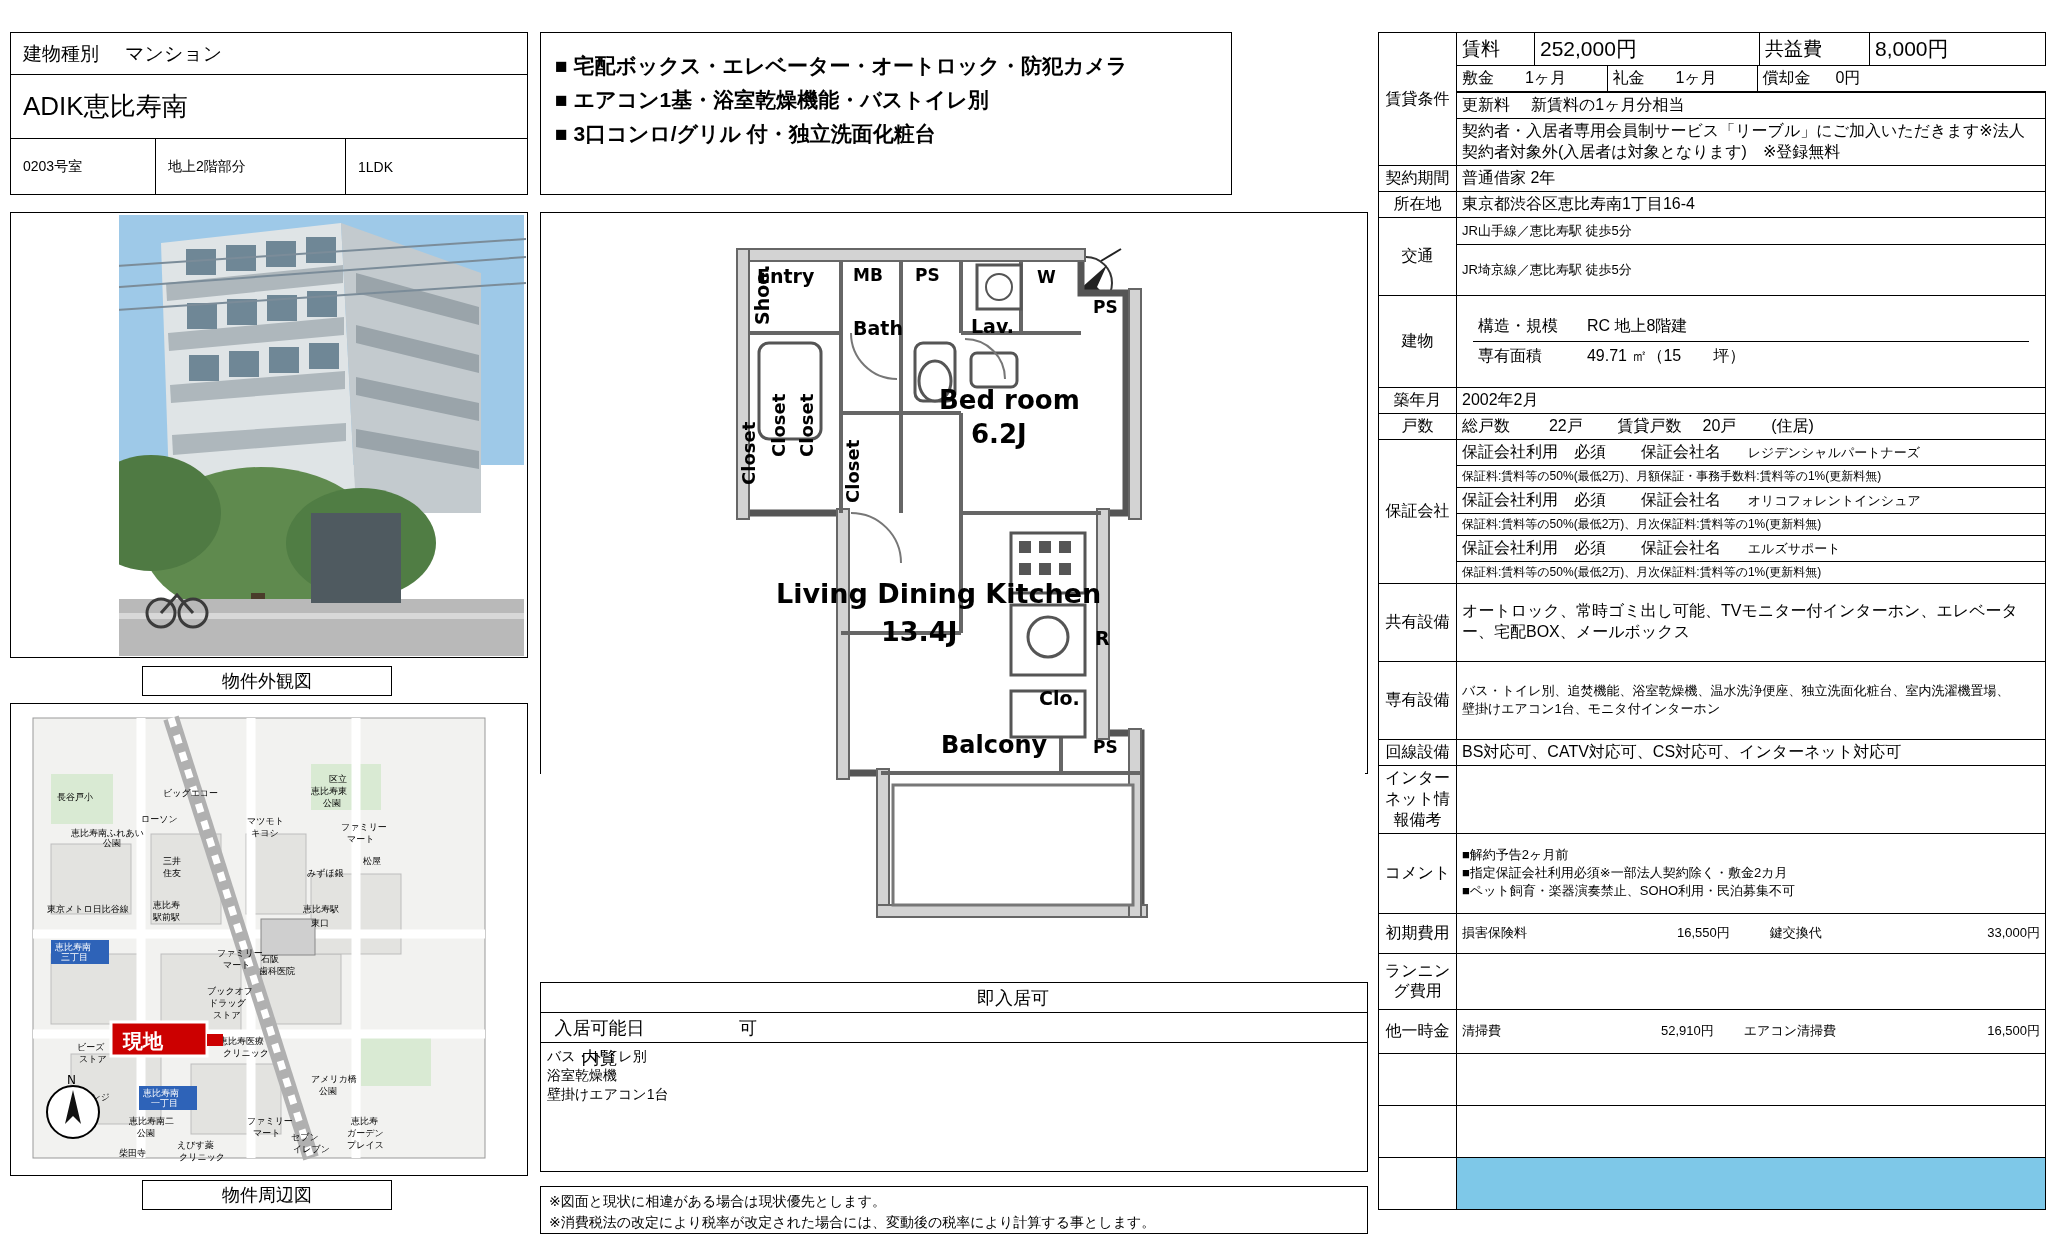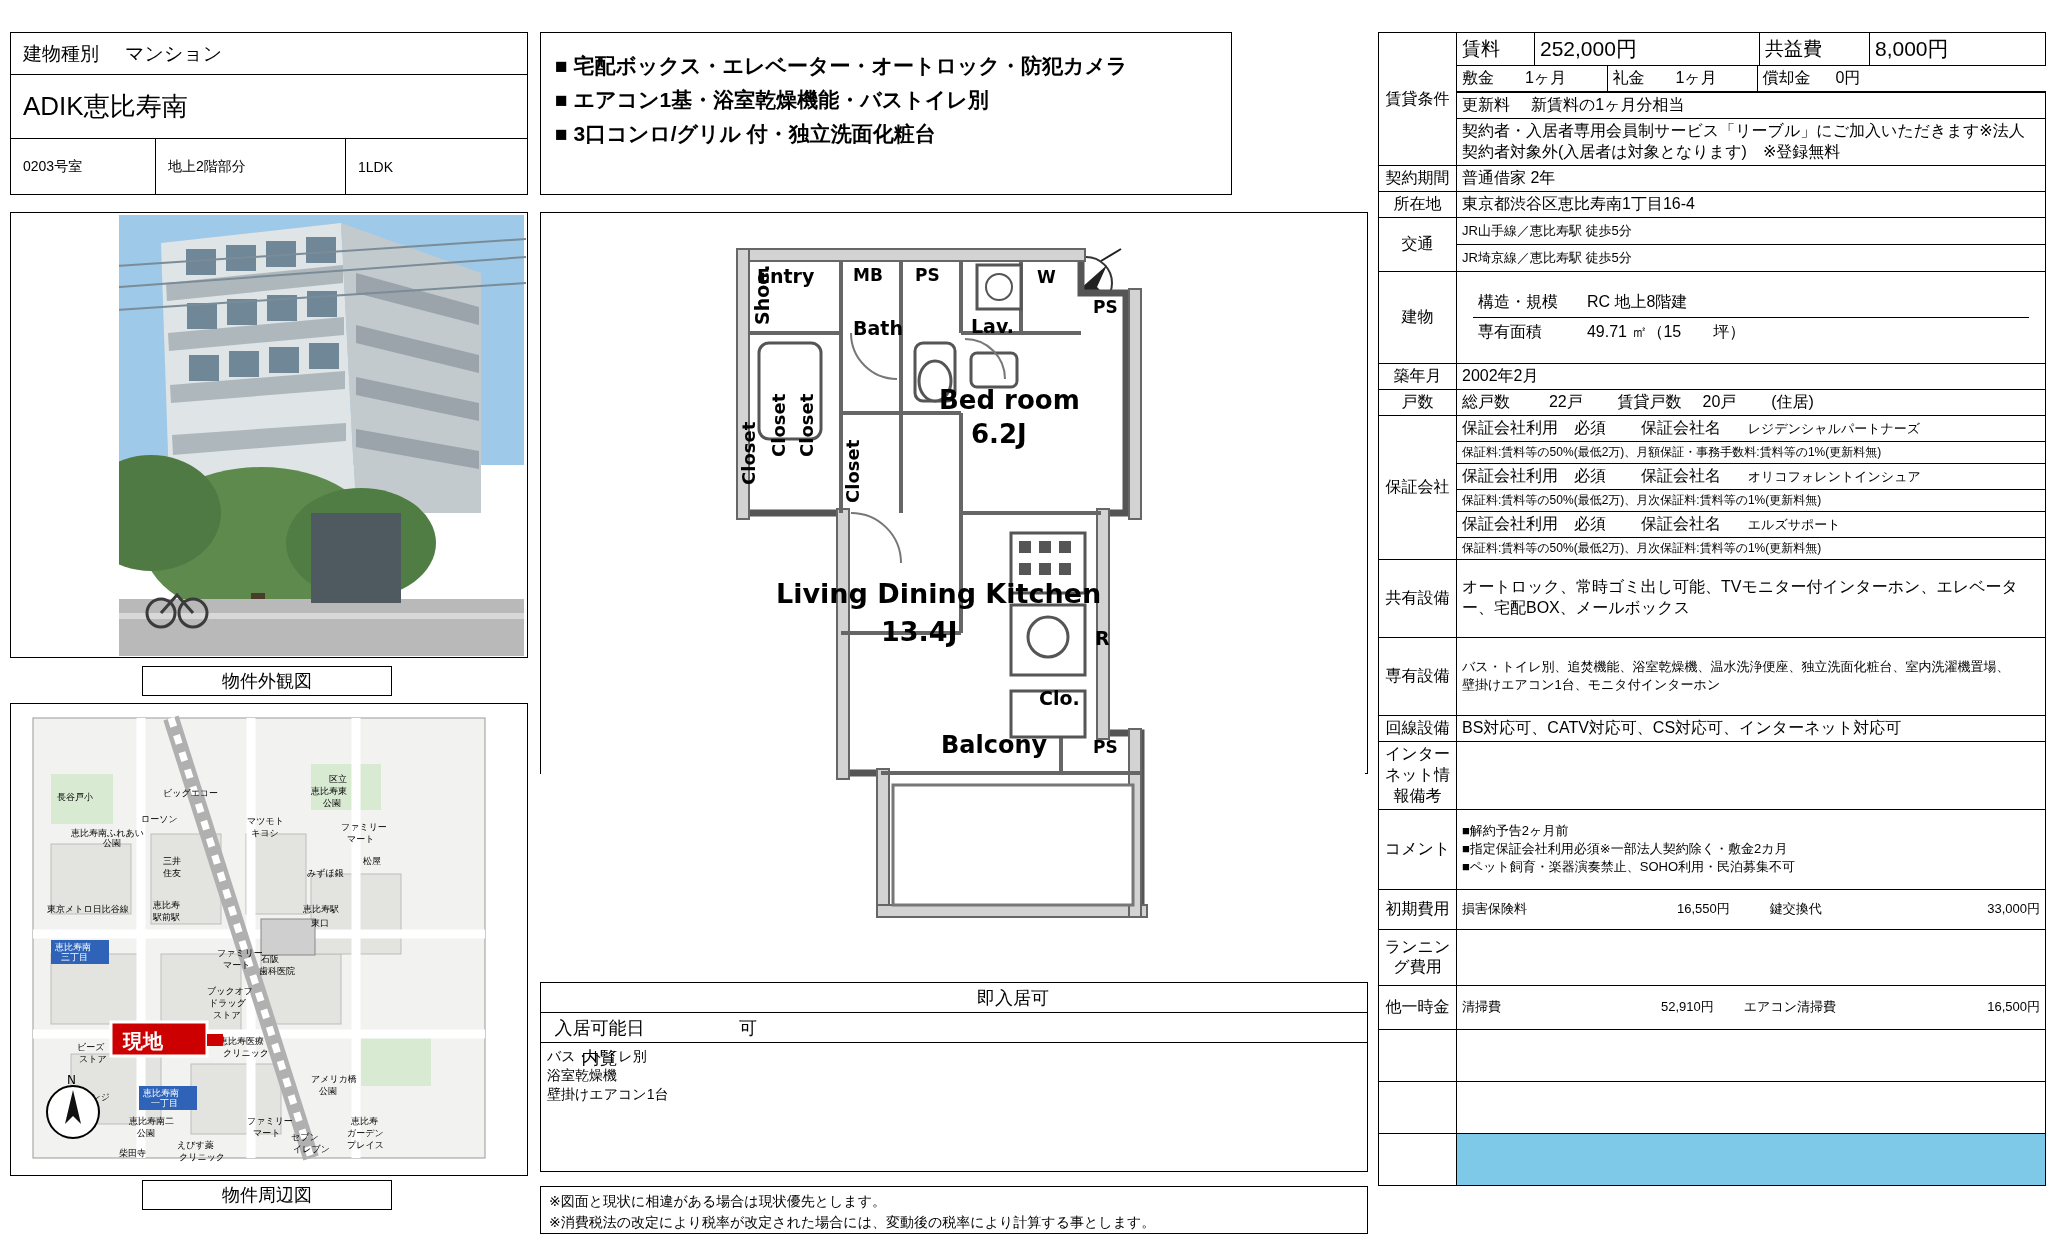--- a/index.html
+++ b/index.html
@@ -455,21 +455,21 @@
         <td>普通借家 2年</td>
       </tr>
       <tr>
         <td class="lab">所在地</td>
         <td>東京都渋谷区恵比寿南1丁目16-4</td>
       </tr>
       <tr>
         <td class="lab">交通</td>
         <td style="padding:0">
           <div class="small" style="border-bottom:1.5px solid #000;padding:4px 5px">JR山手線／恵比寿駅 徒歩5分</div>
-          <div class="small" style="padding:4px 5px">JR埼京線／恵比寿駅 徒歩5分</div>
+          <div class="small" style="padding:16px 5px">JR埼京線／恵比寿駅 徒歩5分</div>
         </td>
       </tr>
       <tr>
         <td class="lab">建物</td>
         <td style="padding:16px">
           <div style="border-bottom:1.5px solid #000;padding:4px 5px">
             <span>構造・規模</span>
             <span style="display:inline-block;width:20px"></span>
             <span>RC 地上8階建</span>
           </div>

